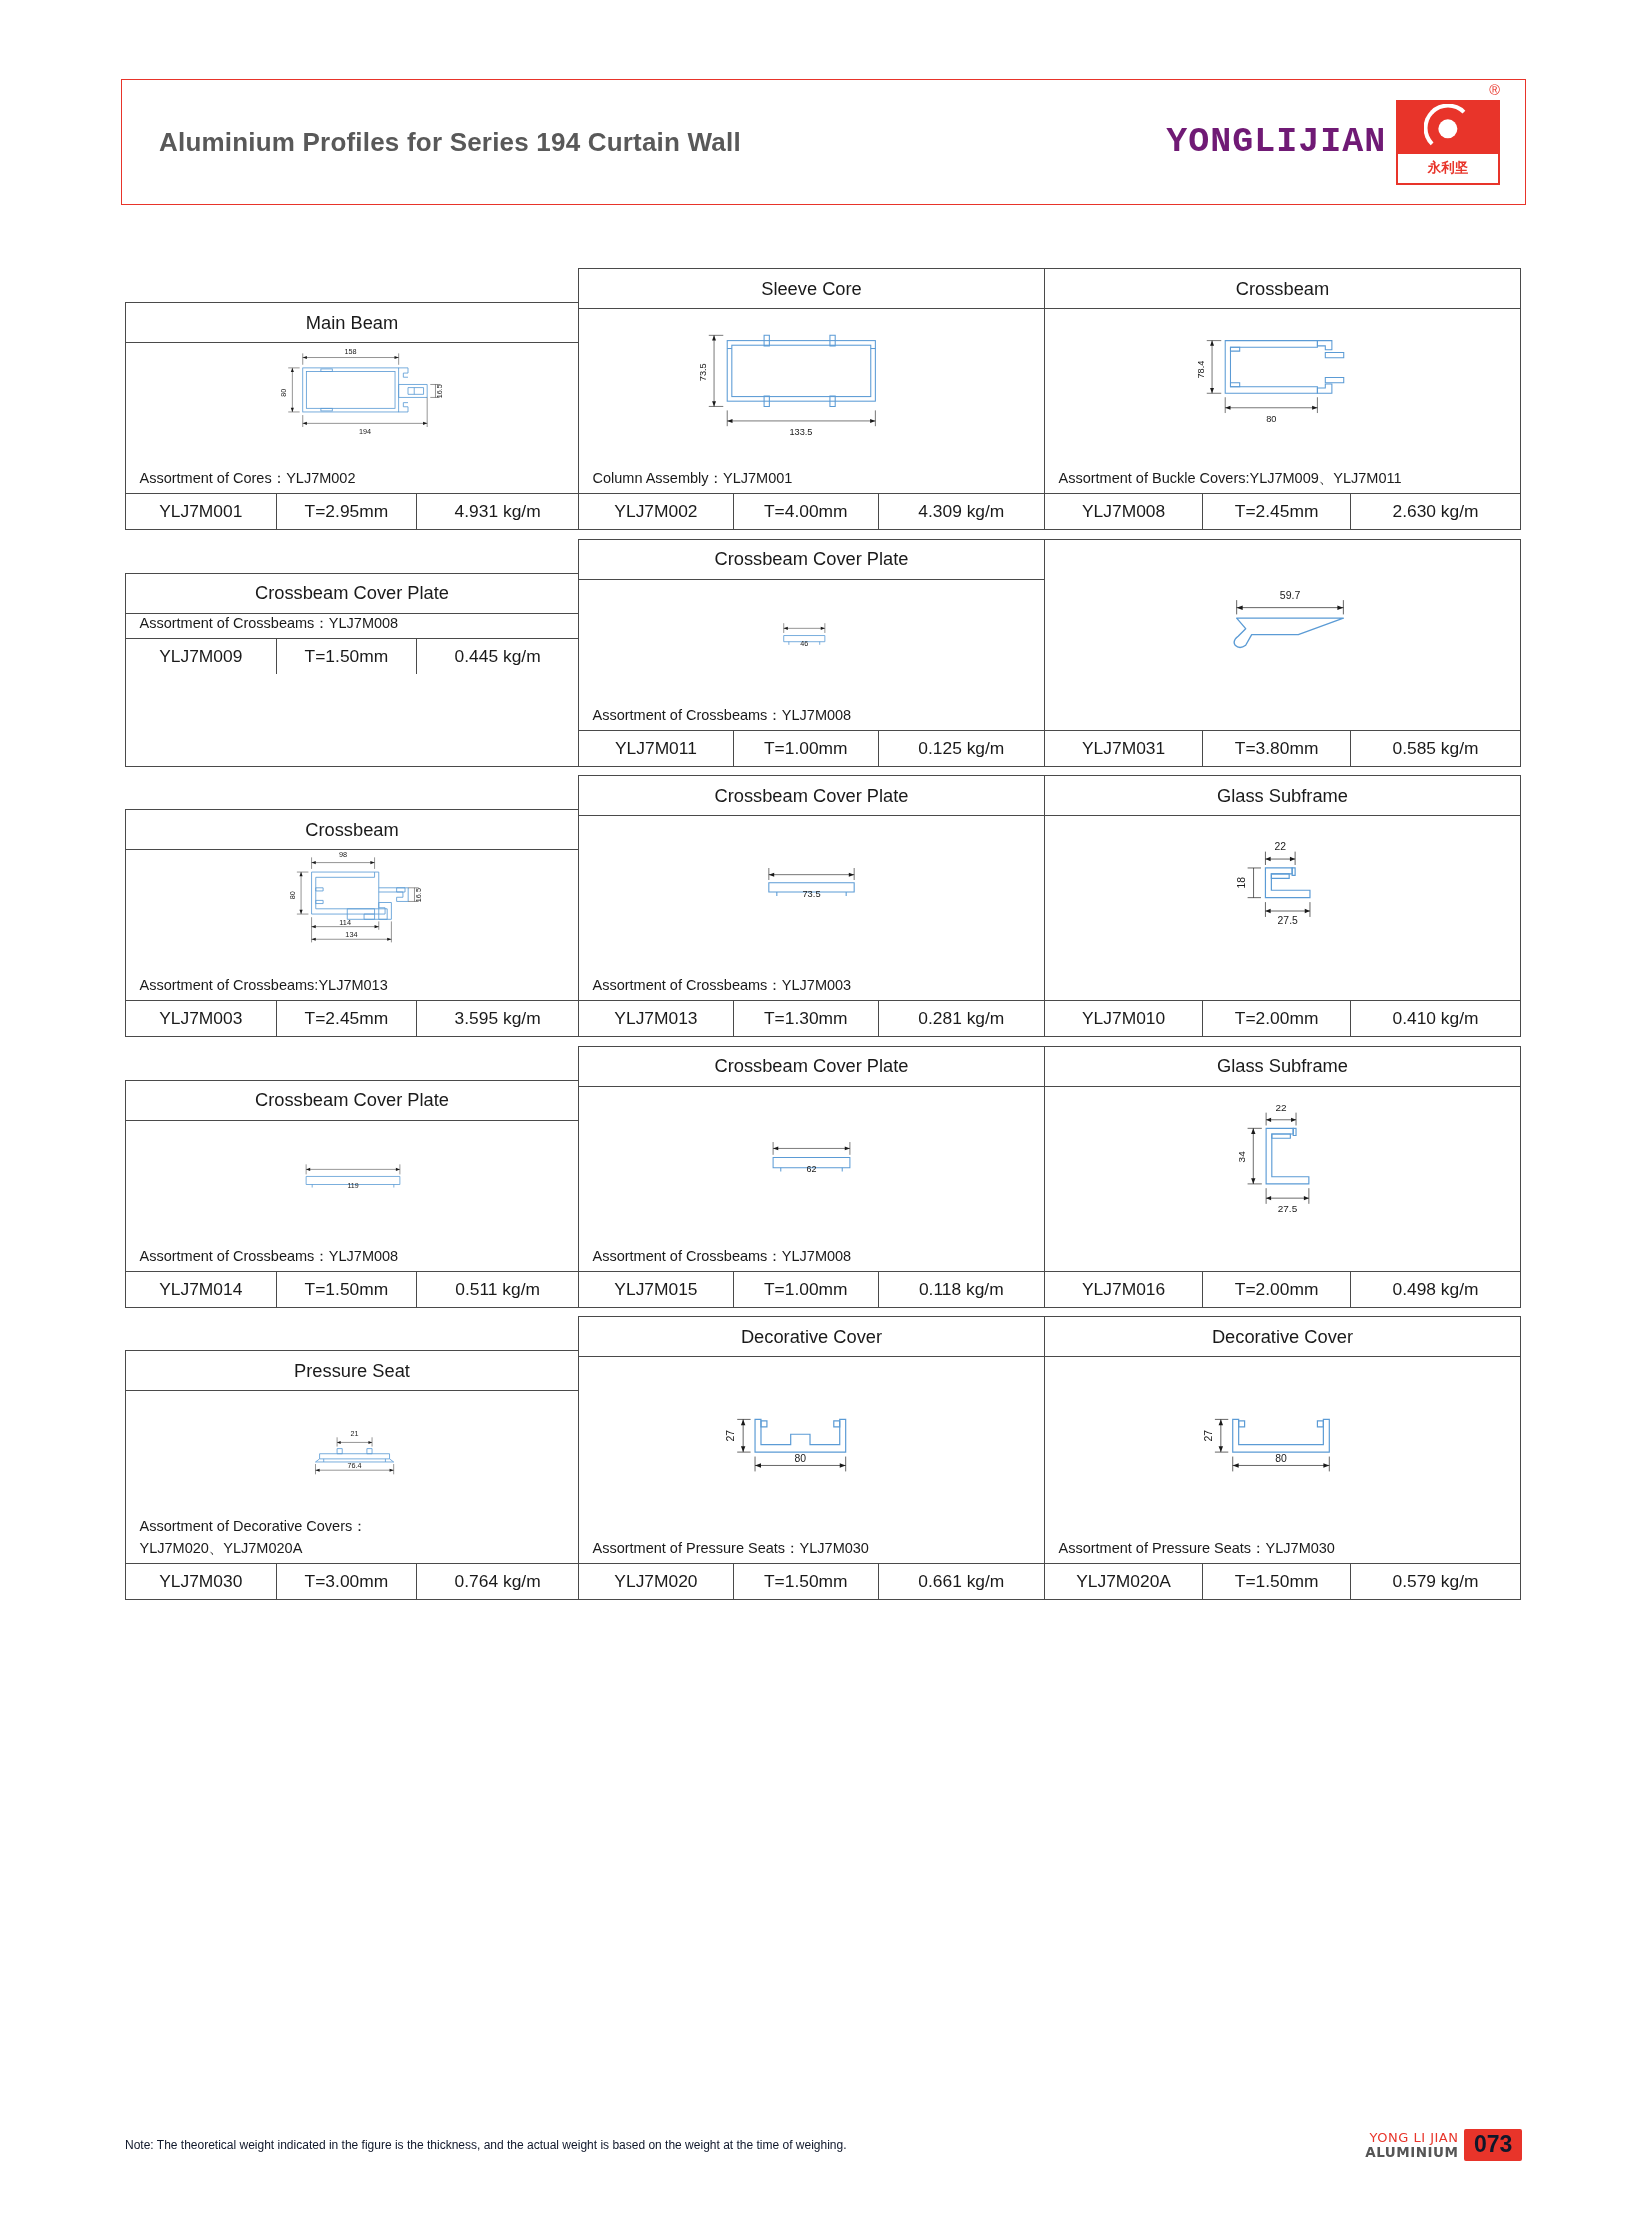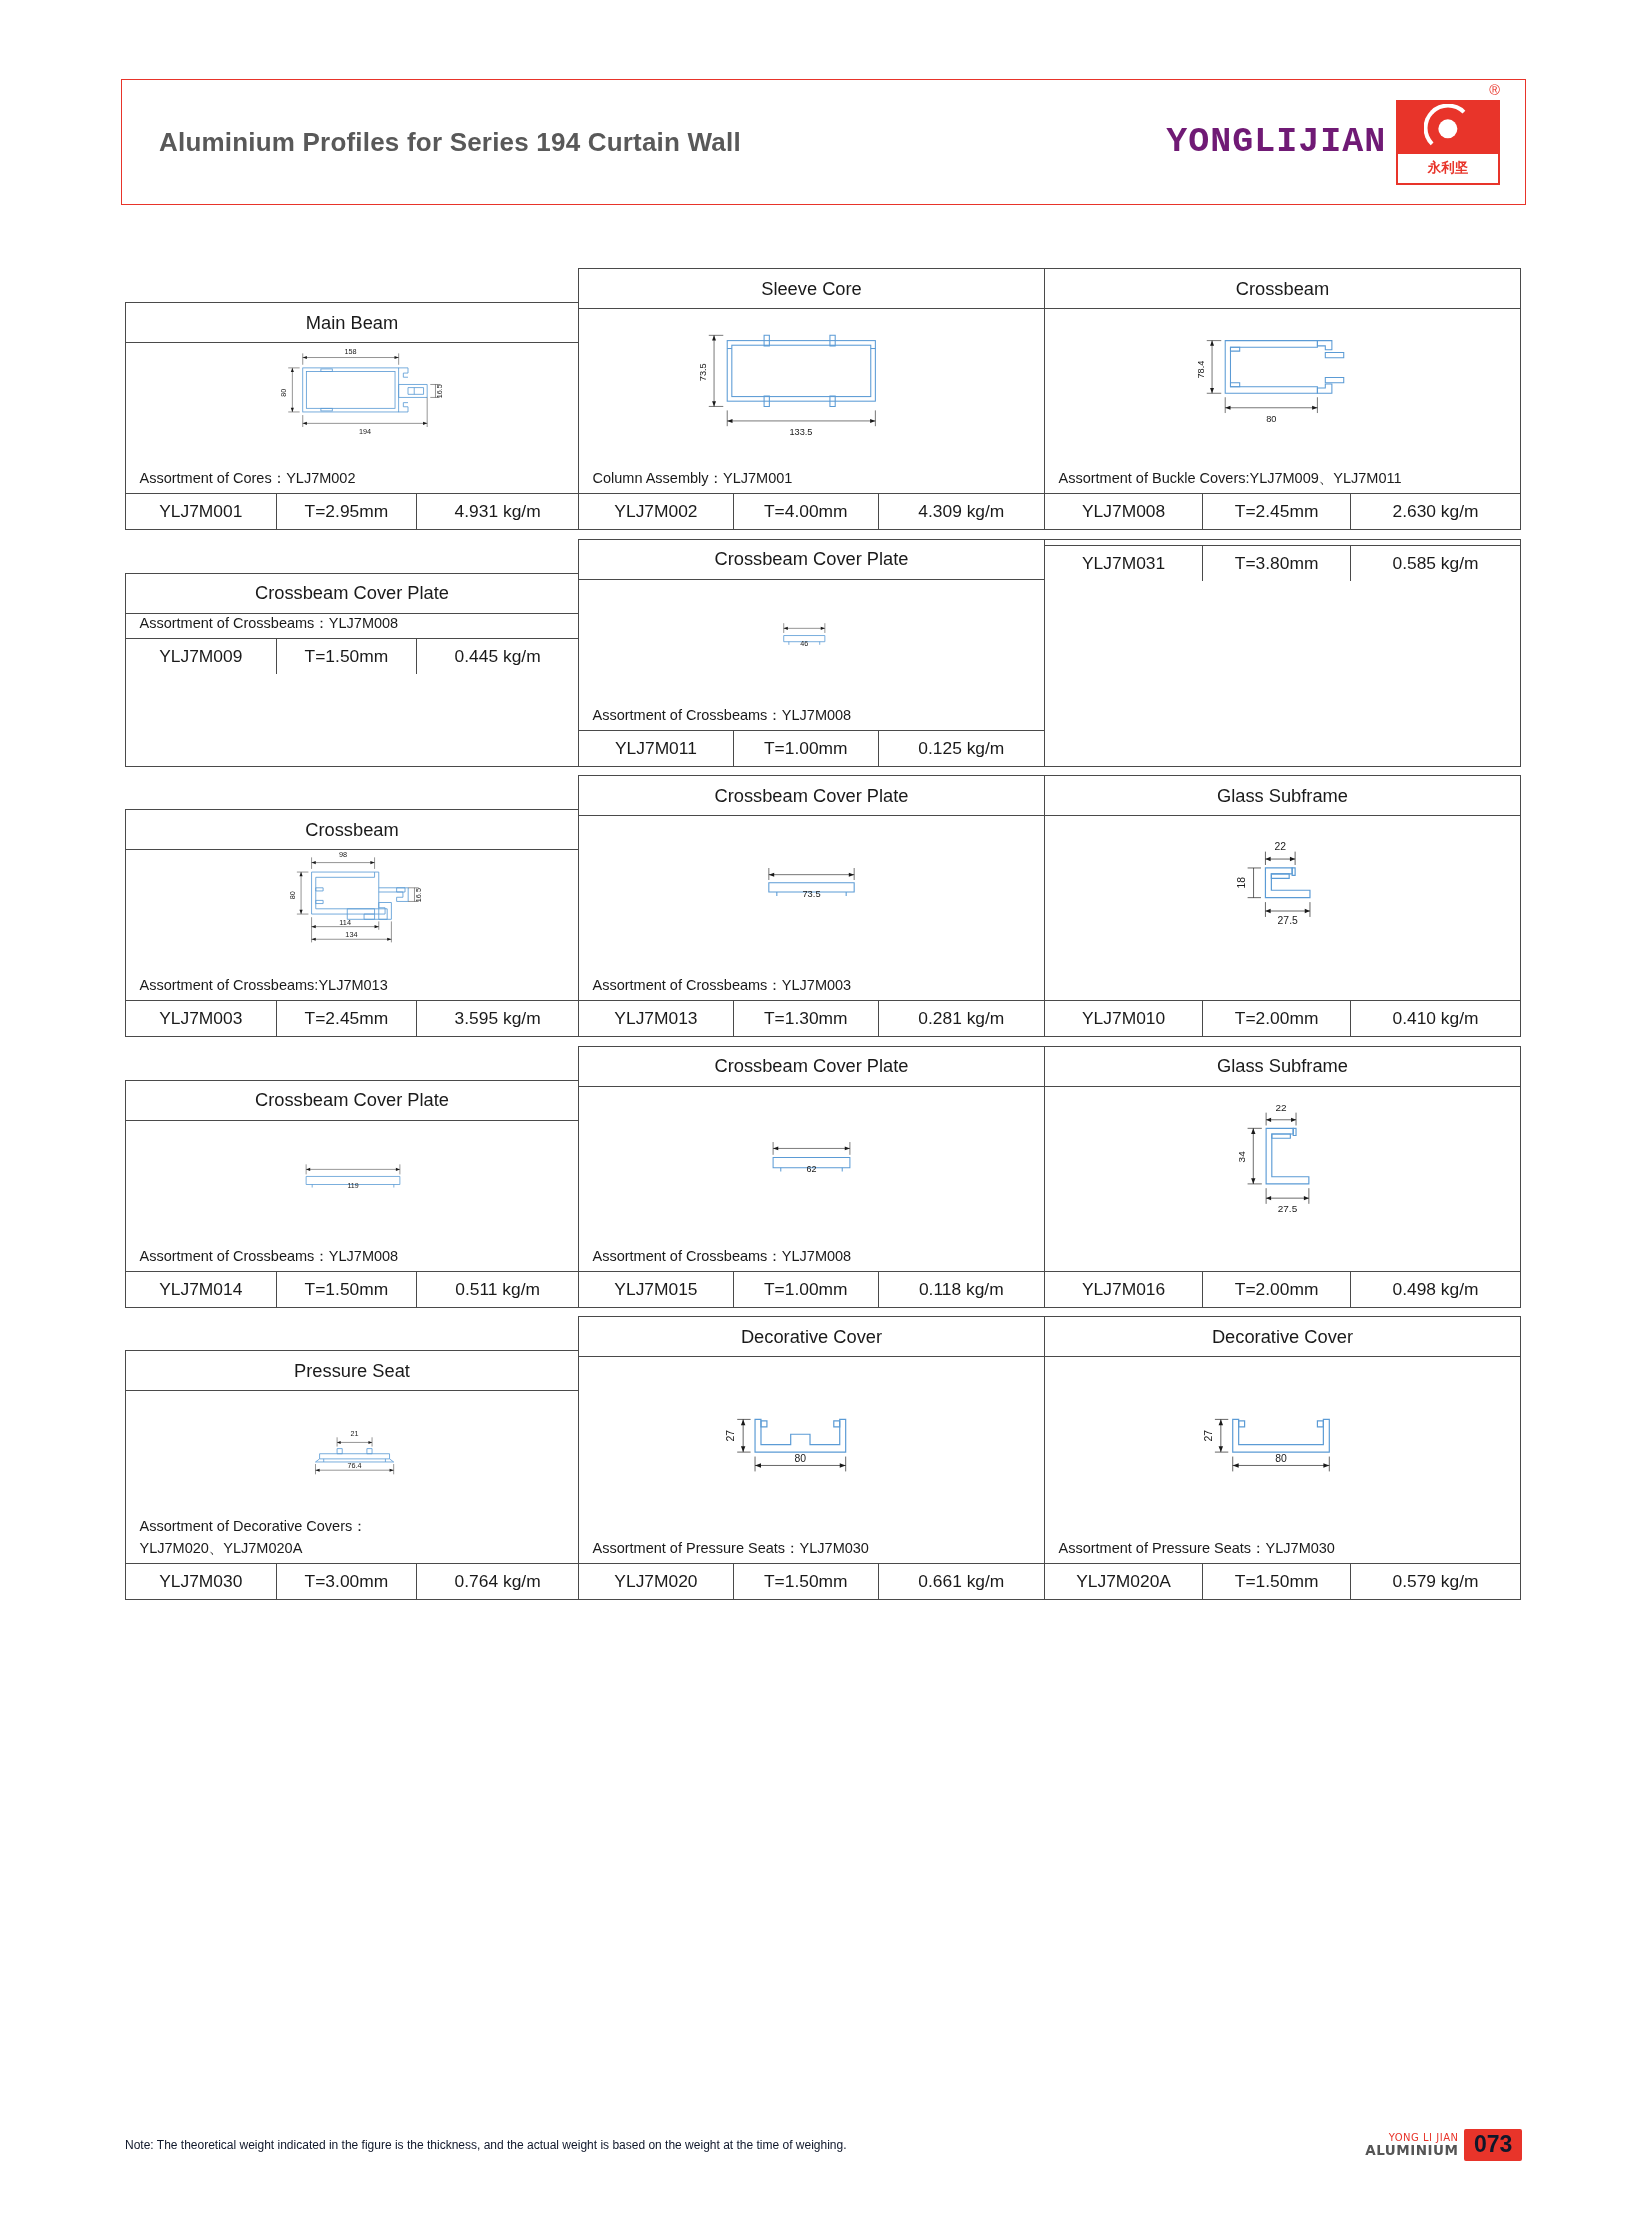--- a/index.html
+++ b/index.html
@@ -98,21 +98,21 @@
   
   .footer{
     position:absolute;left:125px;top:2129px;width:1397px;
     display:flex;align-items:center;justify-content:space-between;
   }
   .note{font-size:12px;color:#0f172a;text-align:right;}
   .pagebox{display:flex;align-items:center;gap:5.8px;}
   .pagebox .pb-txt{
     text-align:right;line-height:1.05;font-family:"DejaVu Sans", sans-serif;
   }
-  .pagebox .pb-l1{font-size:10px;color:#e8342a;letter-spacing:0.5px;}
+  .pagebox .pb-l1{font-size:13px;color:#e8342a;letter-spacing:0.5px;}
   .pagebox .pb-l2{font-size:13.5px;color:#555;font-weight:bold;letter-spacing:0.5px;}
   .pagebox .pb-num{
     background:#e8342a;color:#0f172a;font-size:23px;font-weight:bold;
     padding:1.9px 9.7px 2.9px 9.7px;border-radius:1.9px;
   }
 
   
   .dwg{position:absolute;left:0;top:0;width:100%;height:100%;}
 </style>
 </head>
@@ -297,20 +297,35 @@
         </div>
         <div class="assort">Assortment of Crossbeams：YLJ7M008</div>
         <div class="specs">
           <div class="s1">YLJ7M011</div>
           <div class="s2">T=1.00mm</div>
           <div class="s3">0.125 kg/m</div>
         </div>
       </div>
 
       <div class="cell c3">
+        <div class="fig">
+          <svg class="dwg" viewBox="0 0 494 245">
+            <g stroke="#5b9bd5" stroke-width="1.8" fill="none" stroke-linejoin="round">
+              <path d="M186 104 h142 l-60 22 h-62 l-8 14 q-8 6 -14 0 q-4 -6 4 -12 l10 -10 z"></path>
+            </g>
+            <g stroke="#1a1a1a" stroke-width="0.9" fill="none">
+              <line x1="186" y1="99" x2="186" y2="80"></line>
+                <line x1="328" y1="99" x2="328" y2="80"></line>
+              <line x1="186" y1="90" x2="328" y2="90"></line>
+              <path d="M186 90 l8 -3 v6 z" fill="#1a1a1a" stroke="none"></path>
+              <path d="M328 90 l-8 -3 v6 z" fill="#1a1a1a" stroke="none"></path>
+            </g>
+            <text x="257" y="78" font-size="14" text-anchor="middle" fill="#1a1a1a" font-family="Liberation Sans, sans-serif">59.7</text>
+          </svg>
+        </div>
         <div class="assort"></div>
         <div class="specs">
           <div class="s1">YLJ7M031</div>
           <div class="s2">T=3.80mm</div>
           <div class="s3">0.585 kg/m</div>
         </div>
       </div>
     </div>
 
     <div class="band r3">

